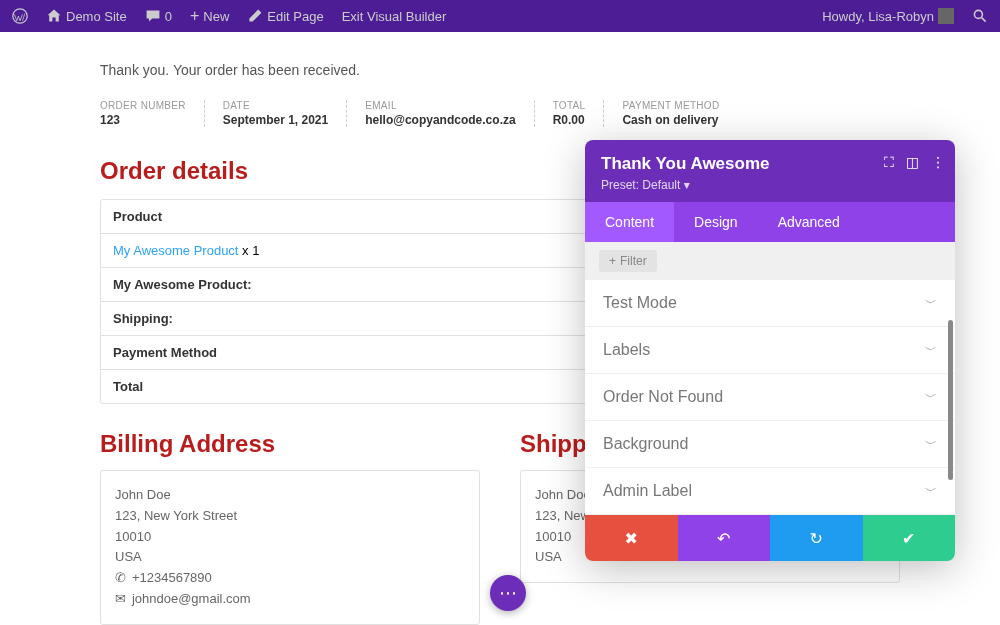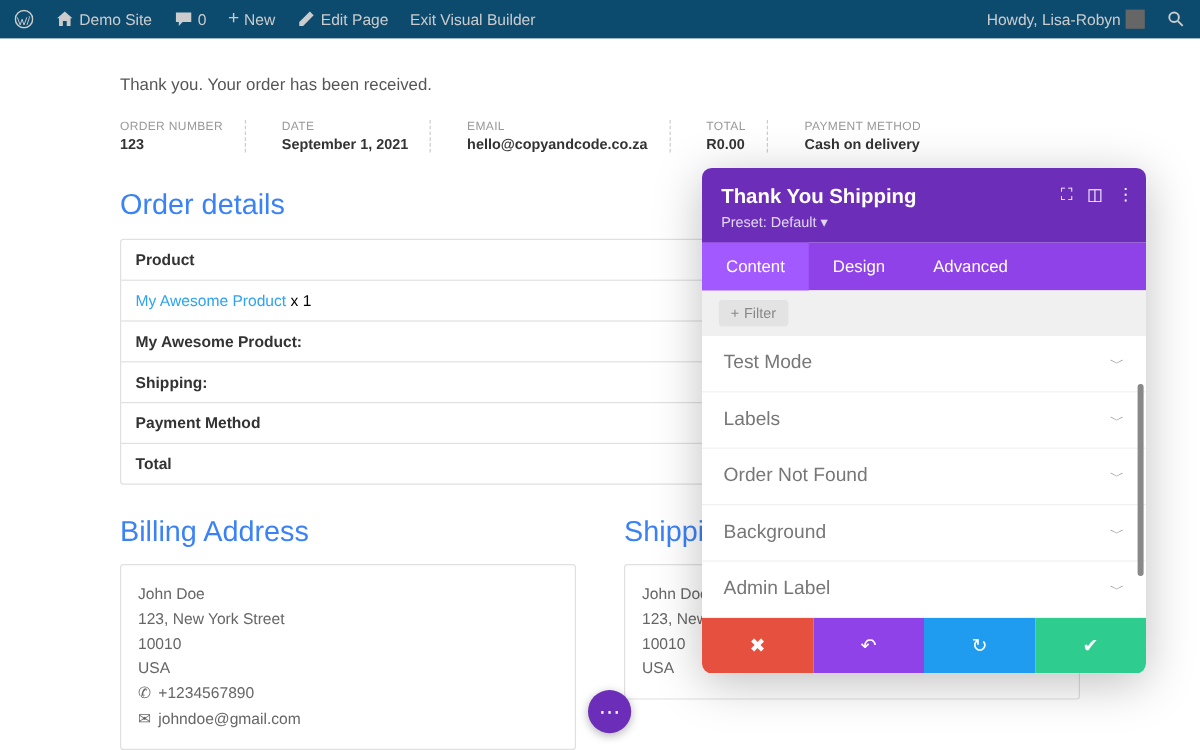--- a/index.html
+++ b/index.html
@@ -1,30 +1,30 @@
 <!DOCTYPE html>
 <html><head>
 <meta charset="utf-8">
 <style>
 *{box-sizing:border-box;margin:0;padding:0}
 body{font-family:-apple-system,Helvetica,Arial,sans-serif;background:#fff;width:1000px;height:625px;overflow:hidden;position:relative}
-.adminbar{height:32px;background:#0c4a6e;color:#ccc;display:flex;align-items:center;font-size:13px;padding:0 6px;justify-content:space-between}
+.adminbar{height:32px;background:#4c1d95;color:#ccc;display:flex;align-items:center;font-size:13px;padding:0 6px;justify-content:space-between}
 .adminbar .left,.adminbar .right{display:flex;align-items:center;gap:6px}
 .adminbar .item{display:flex;align-items:center;gap:4px;padding:0 6px;cursor:pointer}
 .adminbar svg{width:16px;height:16px;fill:#ccc}
 .avatar{width:16px;height:16px;background:#666}
 .page{padding:30px 100px 0}
 .thank{color:#555;font-size:14px;margin-bottom:22px}
-.meta{display:flex;gap:12px;font-size:12px;color:#888;margin-bottom:30px}
+.meta{display:flex;gap:0;font-size:12px;color:#888;margin-bottom:30px}
 .meta .cell{padding:0 18px;border-right:1px dashed #ccc}
 .meta .cell:first-child{padding-left:0}
 .meta .cell:last-child{border-right:none}
 .meta .lab{font-size:10px;letter-spacing:.3px;color:#999;text-transform:uppercase}
 .meta .val{font-size:12px;color:#333;font-weight:600;margin-top:2px}
-h2{font-size:24px;font-weight:400;color:#3b82f6;margin-bottom:14px}
+h2{font-size:24px;font-weight:700;color:#b91c1c;margin-bottom:14px}
 .tbl{border:1px solid #e0e0e0;border-radius:3px;margin-bottom:26px}
 .tbl .row{padding:9px 12px;border-bottom:1px solid #e0e0e0;font-size:13px;font-weight:600;color:#333}
 .tbl .row:last-child{border-bottom:none}
 .tbl .link{color:#2ea3f2;font-weight:400}
 .tbl .mult{color:#000000;font-weight:400}
 .addrs{display:flex;gap:40px}
 .addrcol{flex:1}
 .addrcol h2{margin-bottom:12px}
 .card{border:1px solid #e0e0e0;border-radius:3px;padding:14px;font-size:13px;color:#666;line-height:1.6}
 .card .line{display:flex;align-items:center;gap:6px}
@@ -163,21 +163,21 @@
         <div>USA</div>
       </div>
     </div>
   </div>
 </div>
 
 <div class="fab">⋯</div>
 
 <div class="panel">
   <div class="phead">
-    <div class="ptitle">Thank You Shipping</div>
+    <div class="ptitle">Thank You Awesome</div>
     <div class="ppreset">Preset: Default ▾</div>
     <div class="icons">
       <span>⛶</span>
       <span>◫</span>
       <span>⋮</span>
     </div>
   </div>
   <div class="ptabs">
     <div class="ptab active">Content</div>
     <div class="ptab">Design</div>

